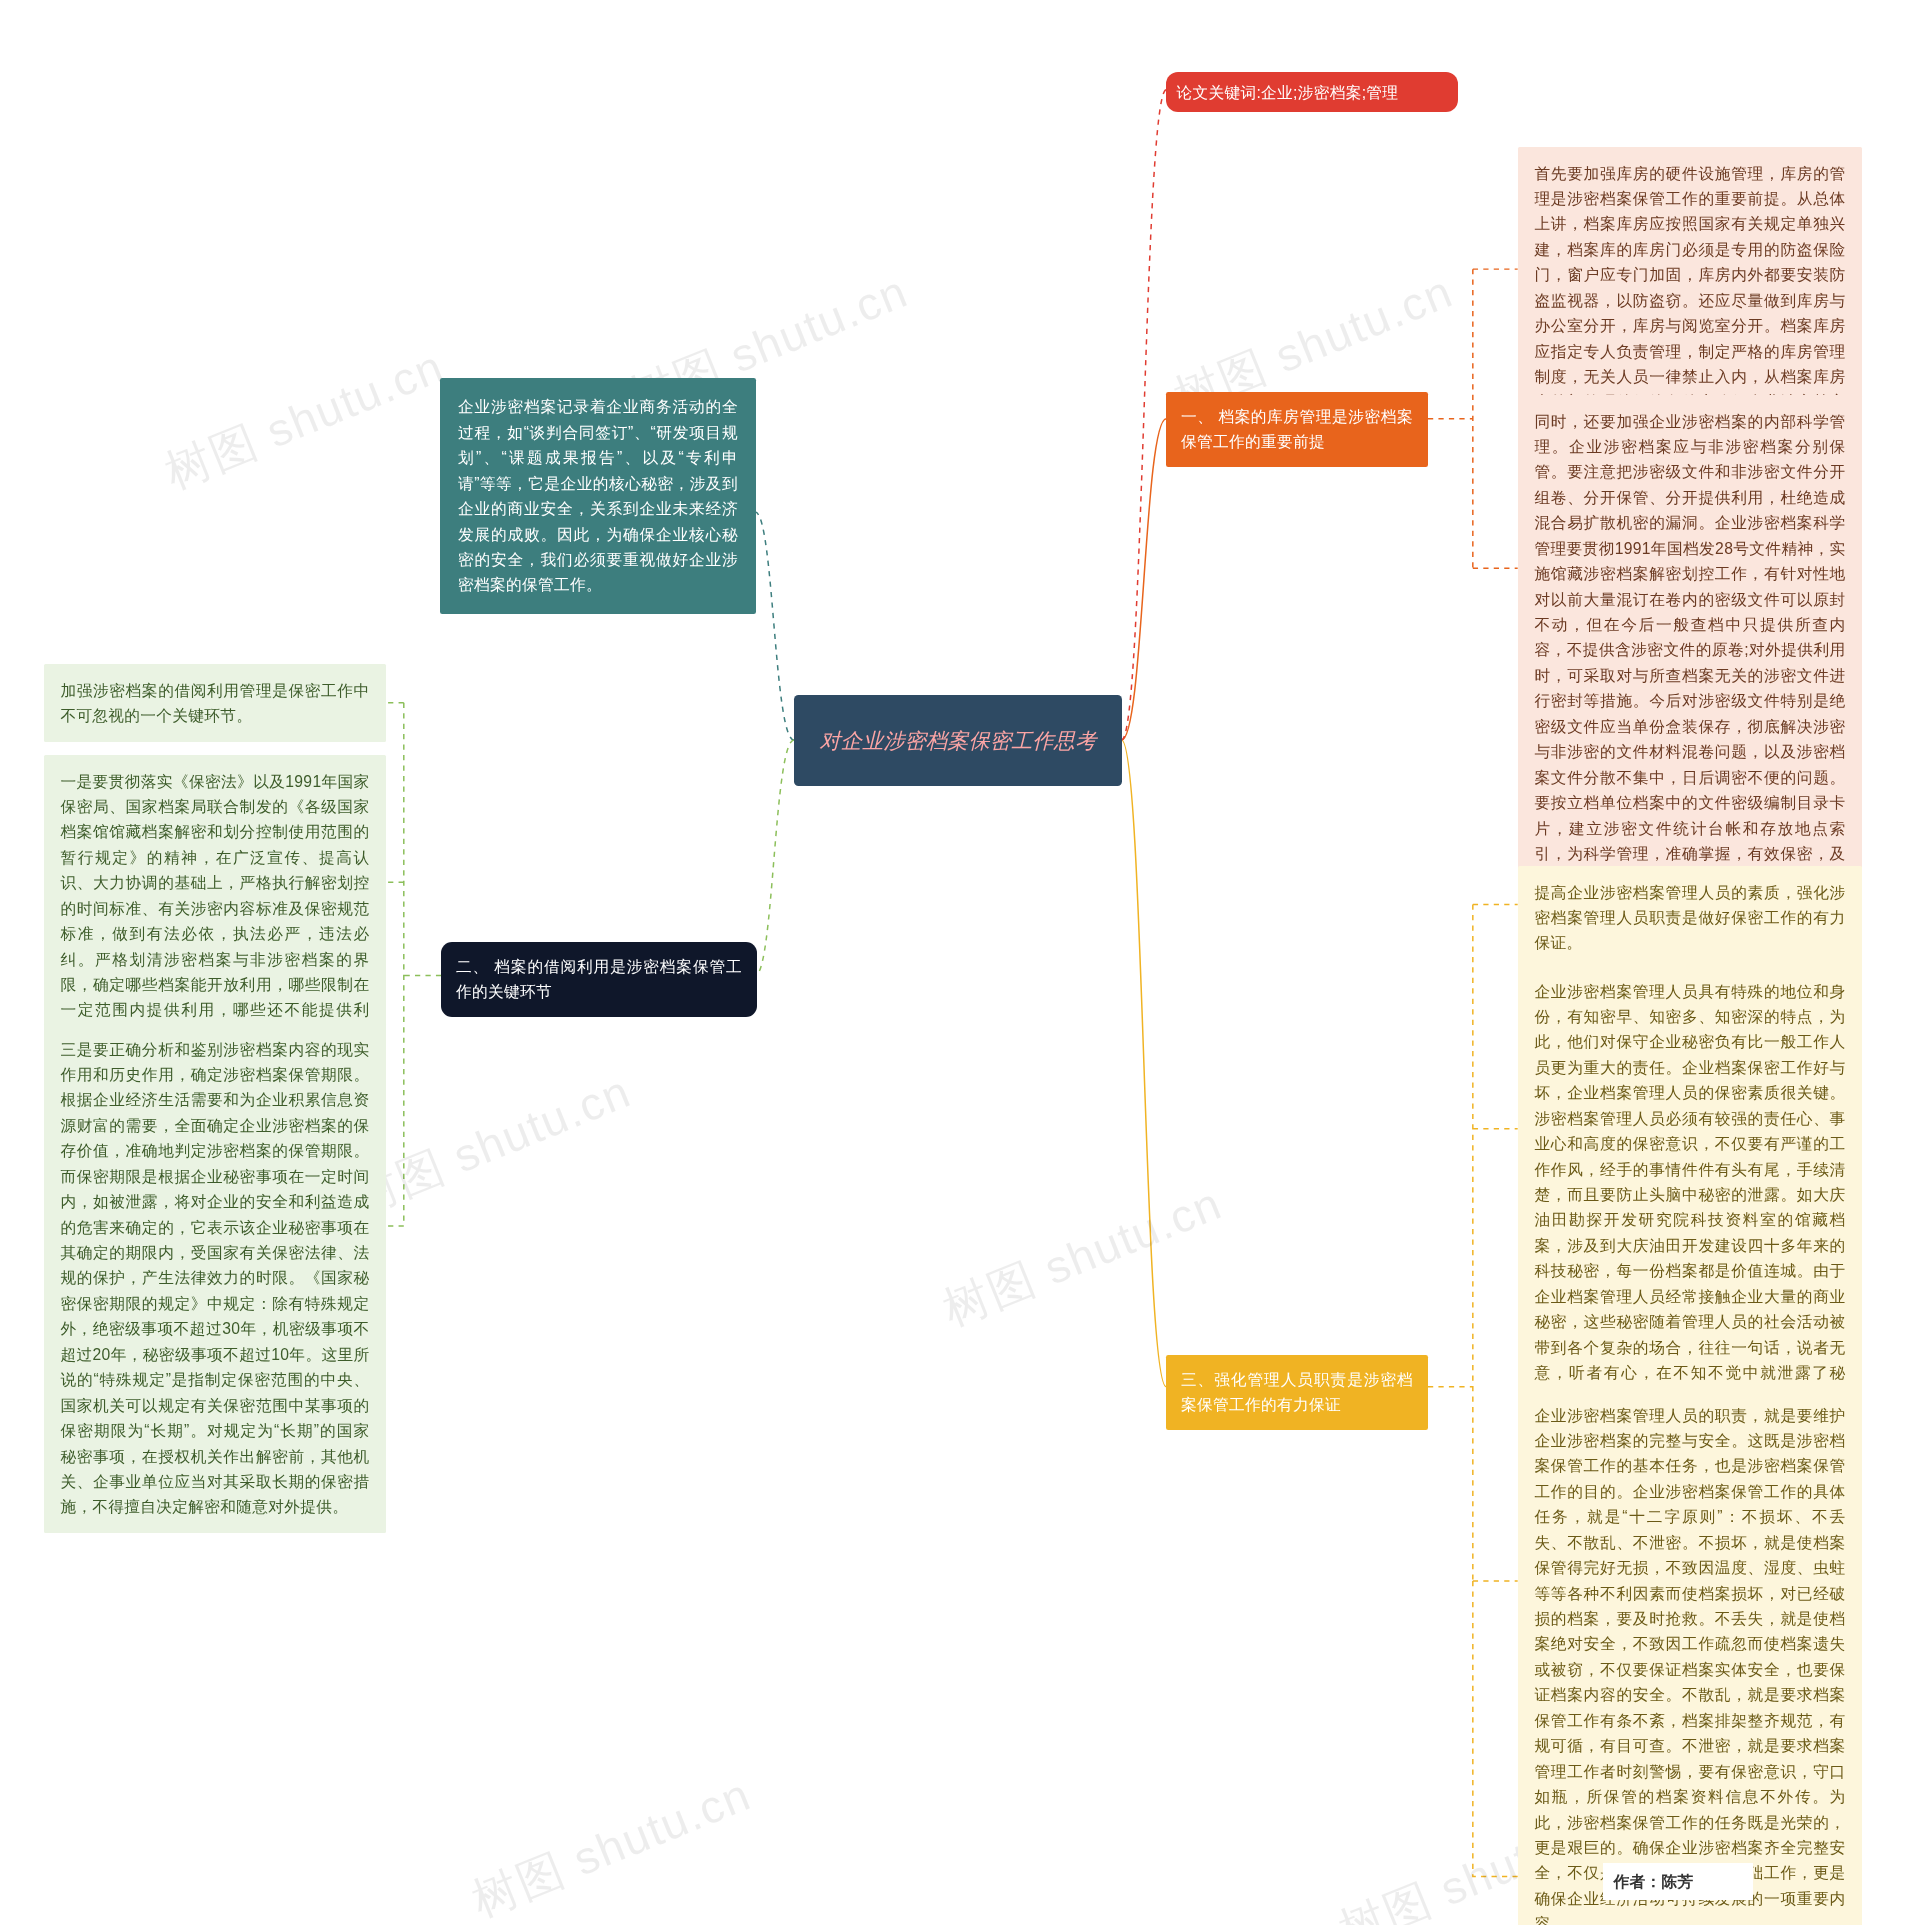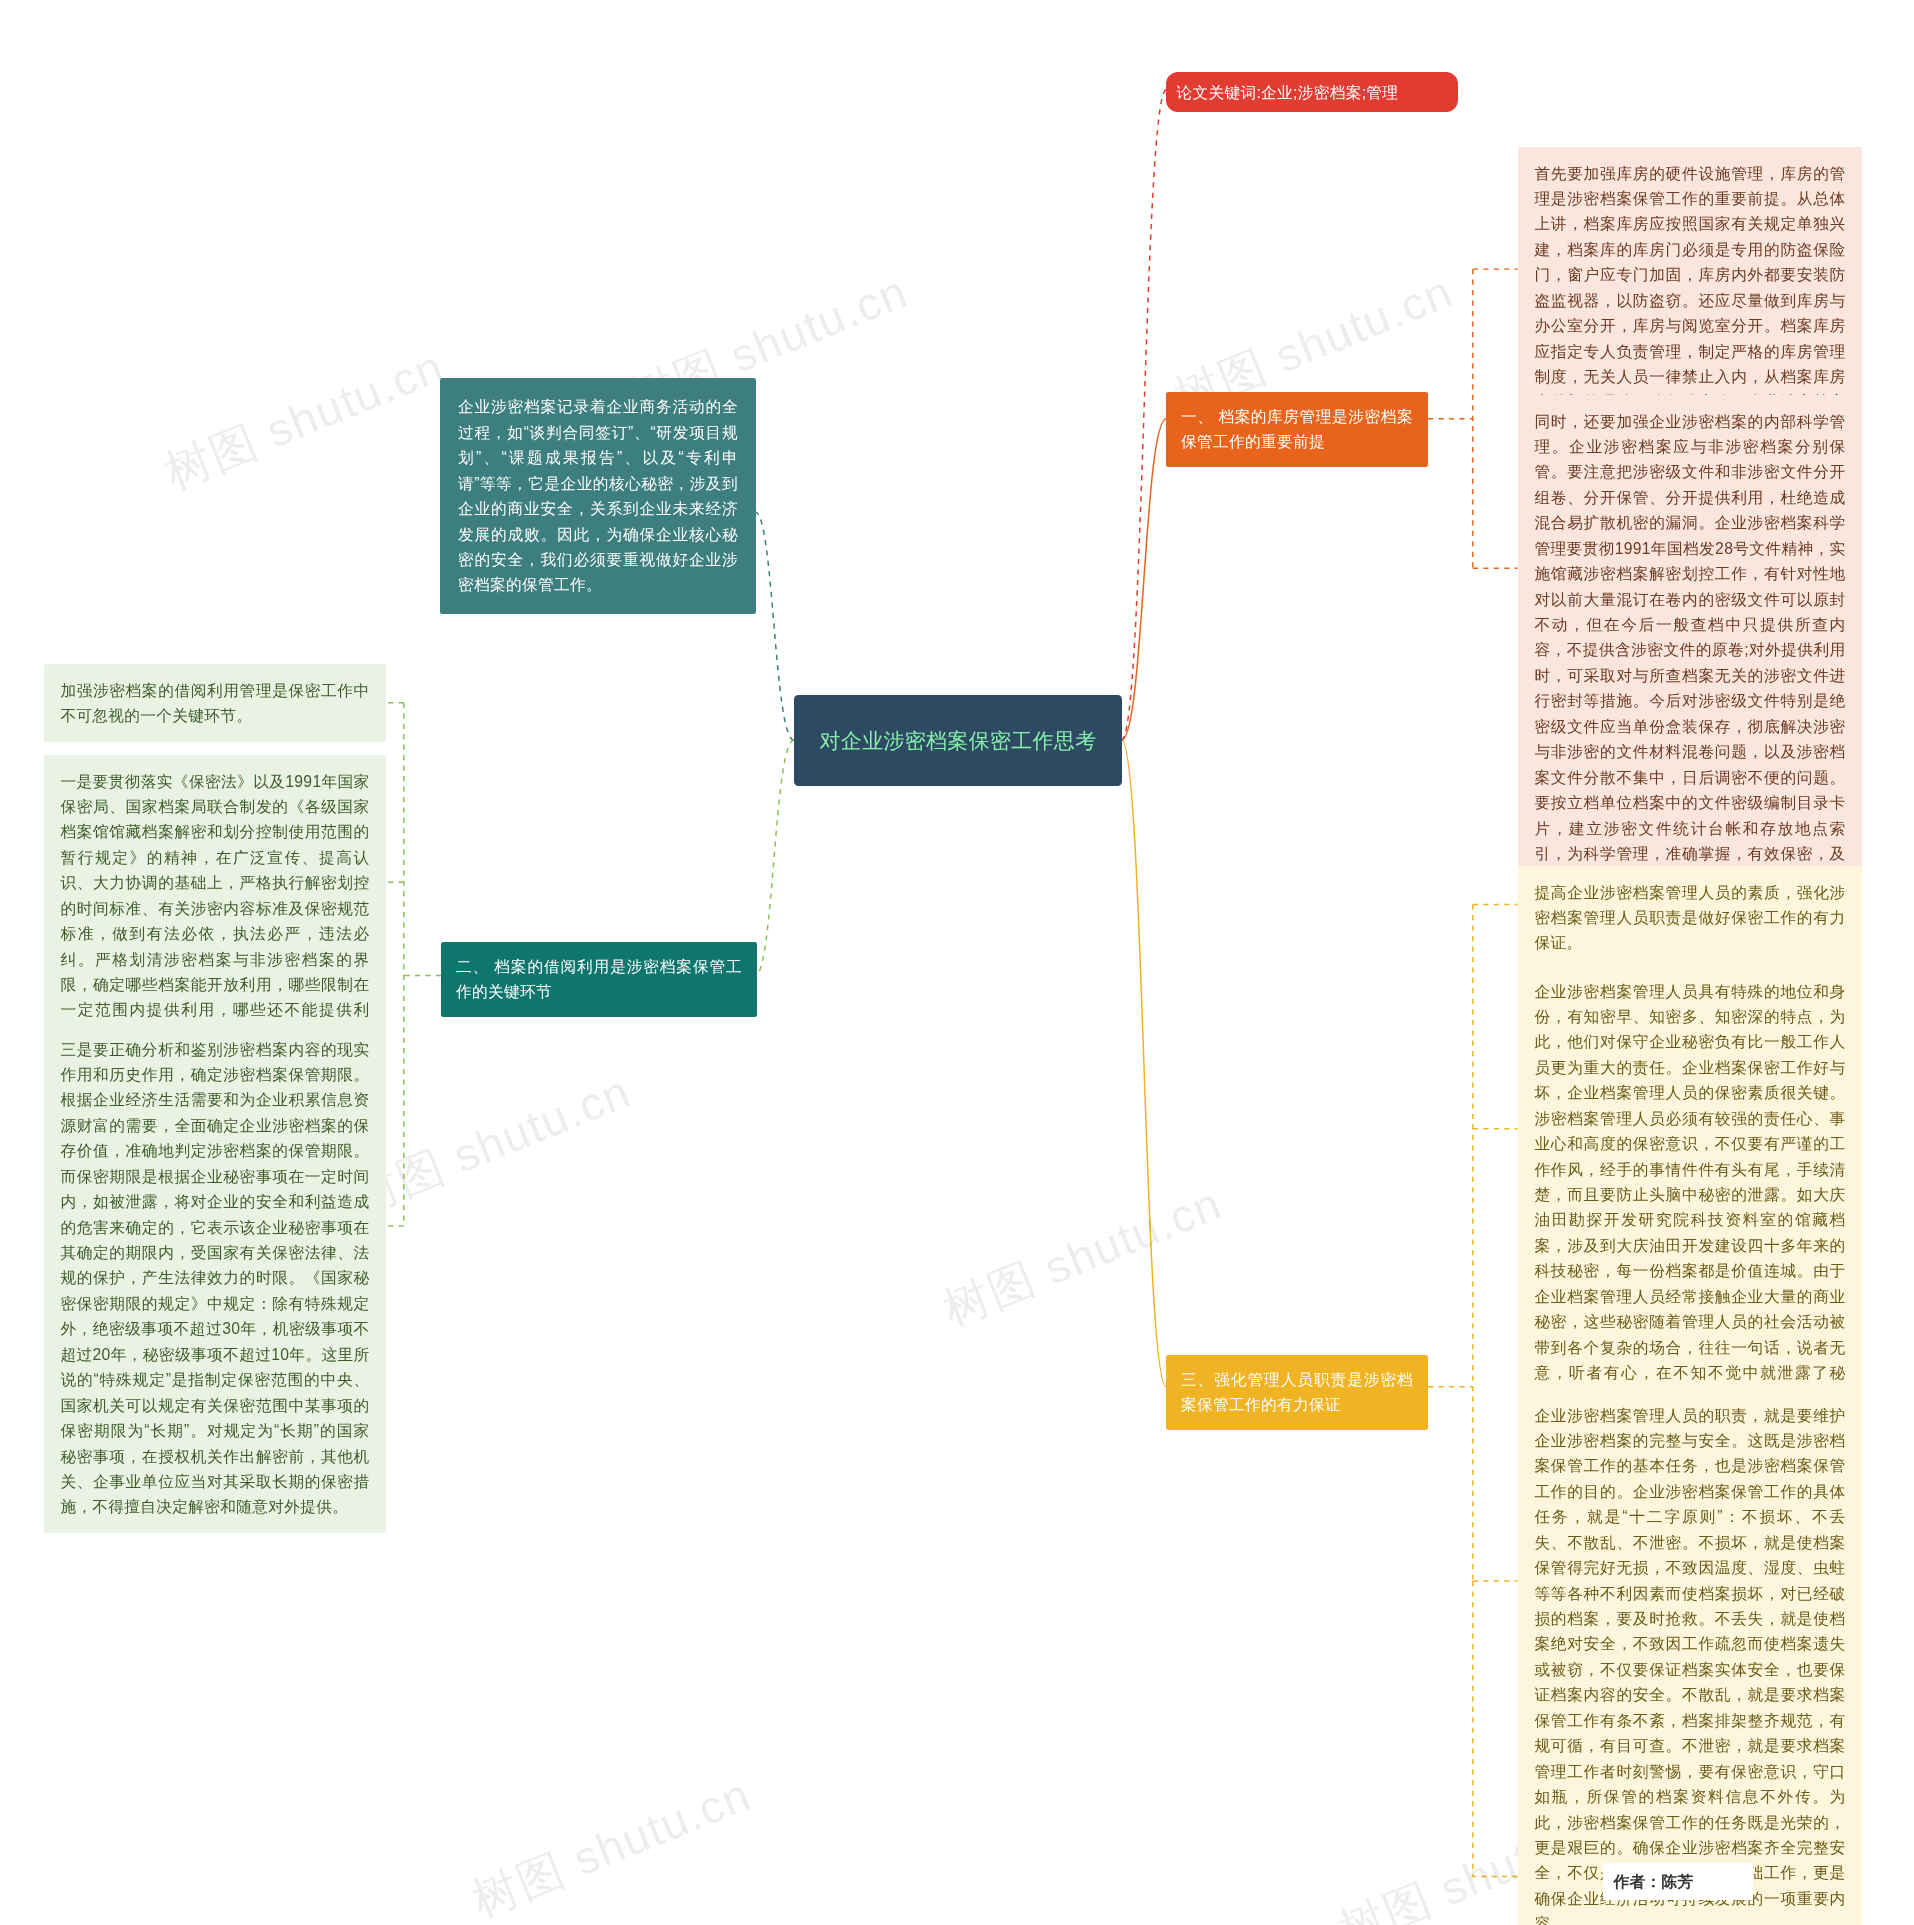--- a/index.html
+++ b/index.html
@@ -32,42 +32,43 @@
   .node {
     position: absolute;
     box-sizing: border-box;
     font-size: 15.7px;
     line-height: 1.62;
     letter-spacing: 0.3px;
     text-align: justify;
   }
   .central {
     background: #2e4a63;
-    color: #86efac;
+    color: #fca5a5;
     border-radius: 4.5px;
     font-size: 21px;
     line-height: 1.5;
     text-align: center;
     display: flex;
     align-items: center;
     justify-content: center;
     padding: 13.5px 19.4px;
+    font-style: italic;
   }
   .branch {
     border-radius: 2.2px;
     padding: 12px 15px;
     display: flex;
     align-items: center;
   }
   .leaf {
     padding: 13.5px 16.4px;
     border-radius: 1.5px;
   }
   .b-teal { background: #3d7e7e; color: #ffffff; }
-  .b-green { background: #0f766e; color: #ffffff; }
+  .b-green { background: #0f172a; color: #ffffff; border-radius: 11px; }
   .b-orange { background: #e8641c; color: #ffffff; }
   .b-yellow { background: #f0b323; color: #ffffff; }
   .b-red { background: #e03c31; color: #ffffff; }
   .l-green { background: #eaf3e3; color: #3d5c2a; margin-left: 8px; }
   .l-peach { background: #fbe6dd; color: #6b3a22; }
   .l-cream { background: #fdf6dc; color: #6b5a16; }
   .author {
     font-size: 15.7px;
     color: #333;
     background: #ffffff;

